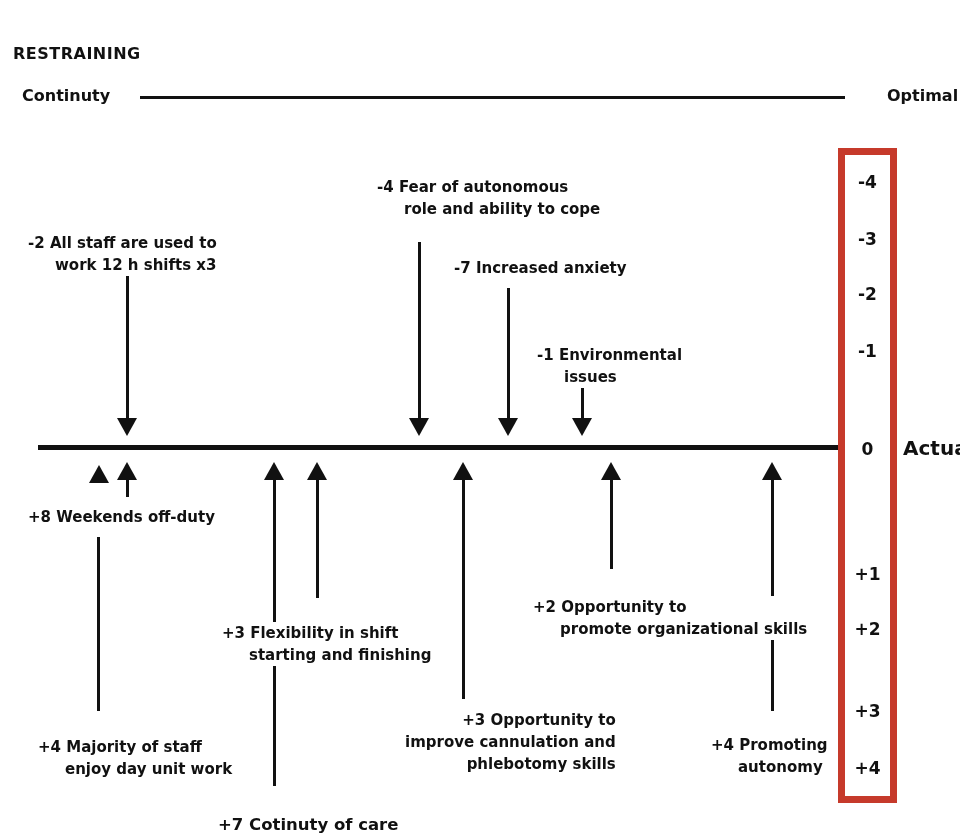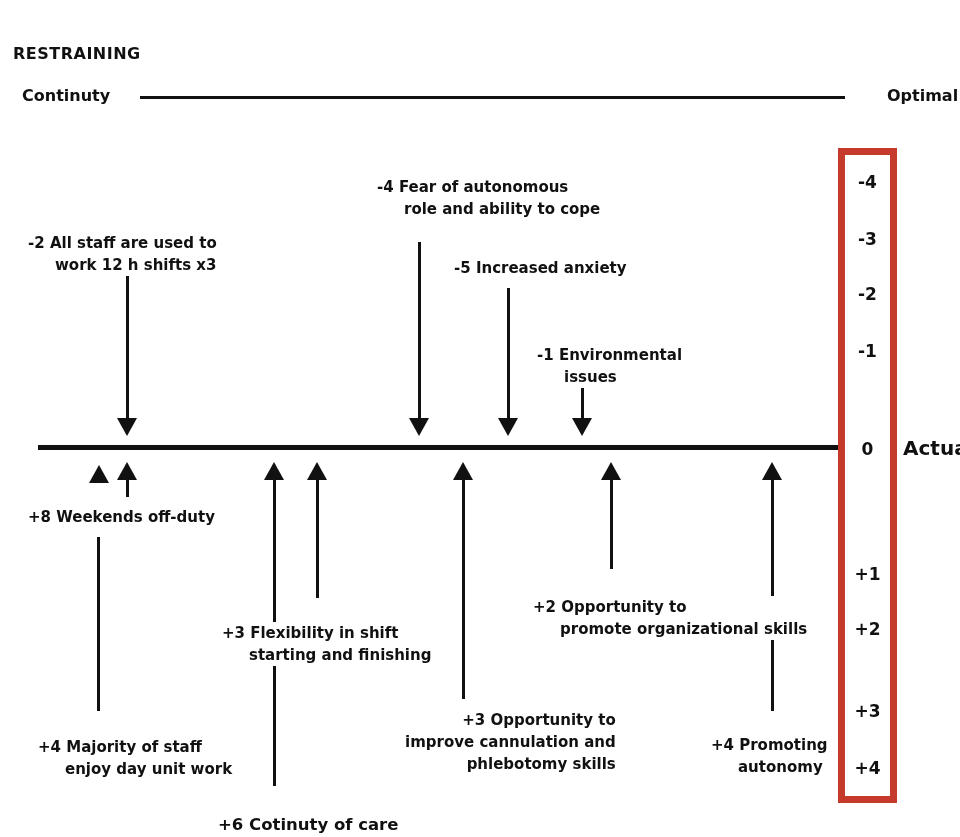--- a/index.html
+++ b/index.html
@@ -98,21 +98,21 @@
   </div>
 
   <div>
     <div class="flabel" style="left:377px; top:131px;">-4 Fear of autonomous
 role and ability to cope</div>
     <div class="stem" style="left:418px; top:197px; height:177px;"></div>
     <div class="head-down" style="left:409px; top:373px;"></div>
   </div>
 
   <div>
-    <div class="flabel" style="left:454px; top:212px;">-5 Increased anxiety</div>
+    <div class="flabel" style="left:454px; top:212px;">-7 Increased anxiety</div>
     <div class="stem" style="left:507px; top:243px; height:131px;"></div>
     <div class="head-down" style="left:498px; top:373px;"></div>
   </div>
 
   <div>
     <div class="flabel" style="left:537px; top:299px;">-1 Environmental
 issues</div>
     <div class="stem" style="left:581px; top:343px; height:31px;"></div>
     <div class="head-down" style="left:572px; top:373px;"></div>
   </div>
@@ -126,21 +126,21 @@
   <div>
     <div class="head-up" style="left:89px; top:420px;"></div>
     <div class="stem" style="left:97px; top:492px; height:174px;"></div>
     <div class="flabel" style="left:38px; top:691px;">+4 Majority of staff
 enjoy day unit work</div>
   </div>
 
   <div>
     <div class="head-up" style="left:264px; top:417px;"></div>
     <div class="stem" style="left:273px; top:435px; height:306px;"></div>
-    <div class="flabel" style="left:218px; top:769px; font-size:16.5px;">+6 Cotinuty of care</div>
+    <div class="flabel" style="left:218px; top:769px; font-size:16.5px;">+7 Cotinuty of care</div>
   </div>
 
   <div>
     <div class="head-up" style="left:307px; top:417px;"></div>
     <div class="stem" style="left:316px; top:435px; height:118px;"></div>
     <div class="flabel" style="left:222px; top:577px;">+3 Flexibility in shift
 starting and finishing</div>
   </div>
 
   <div>

